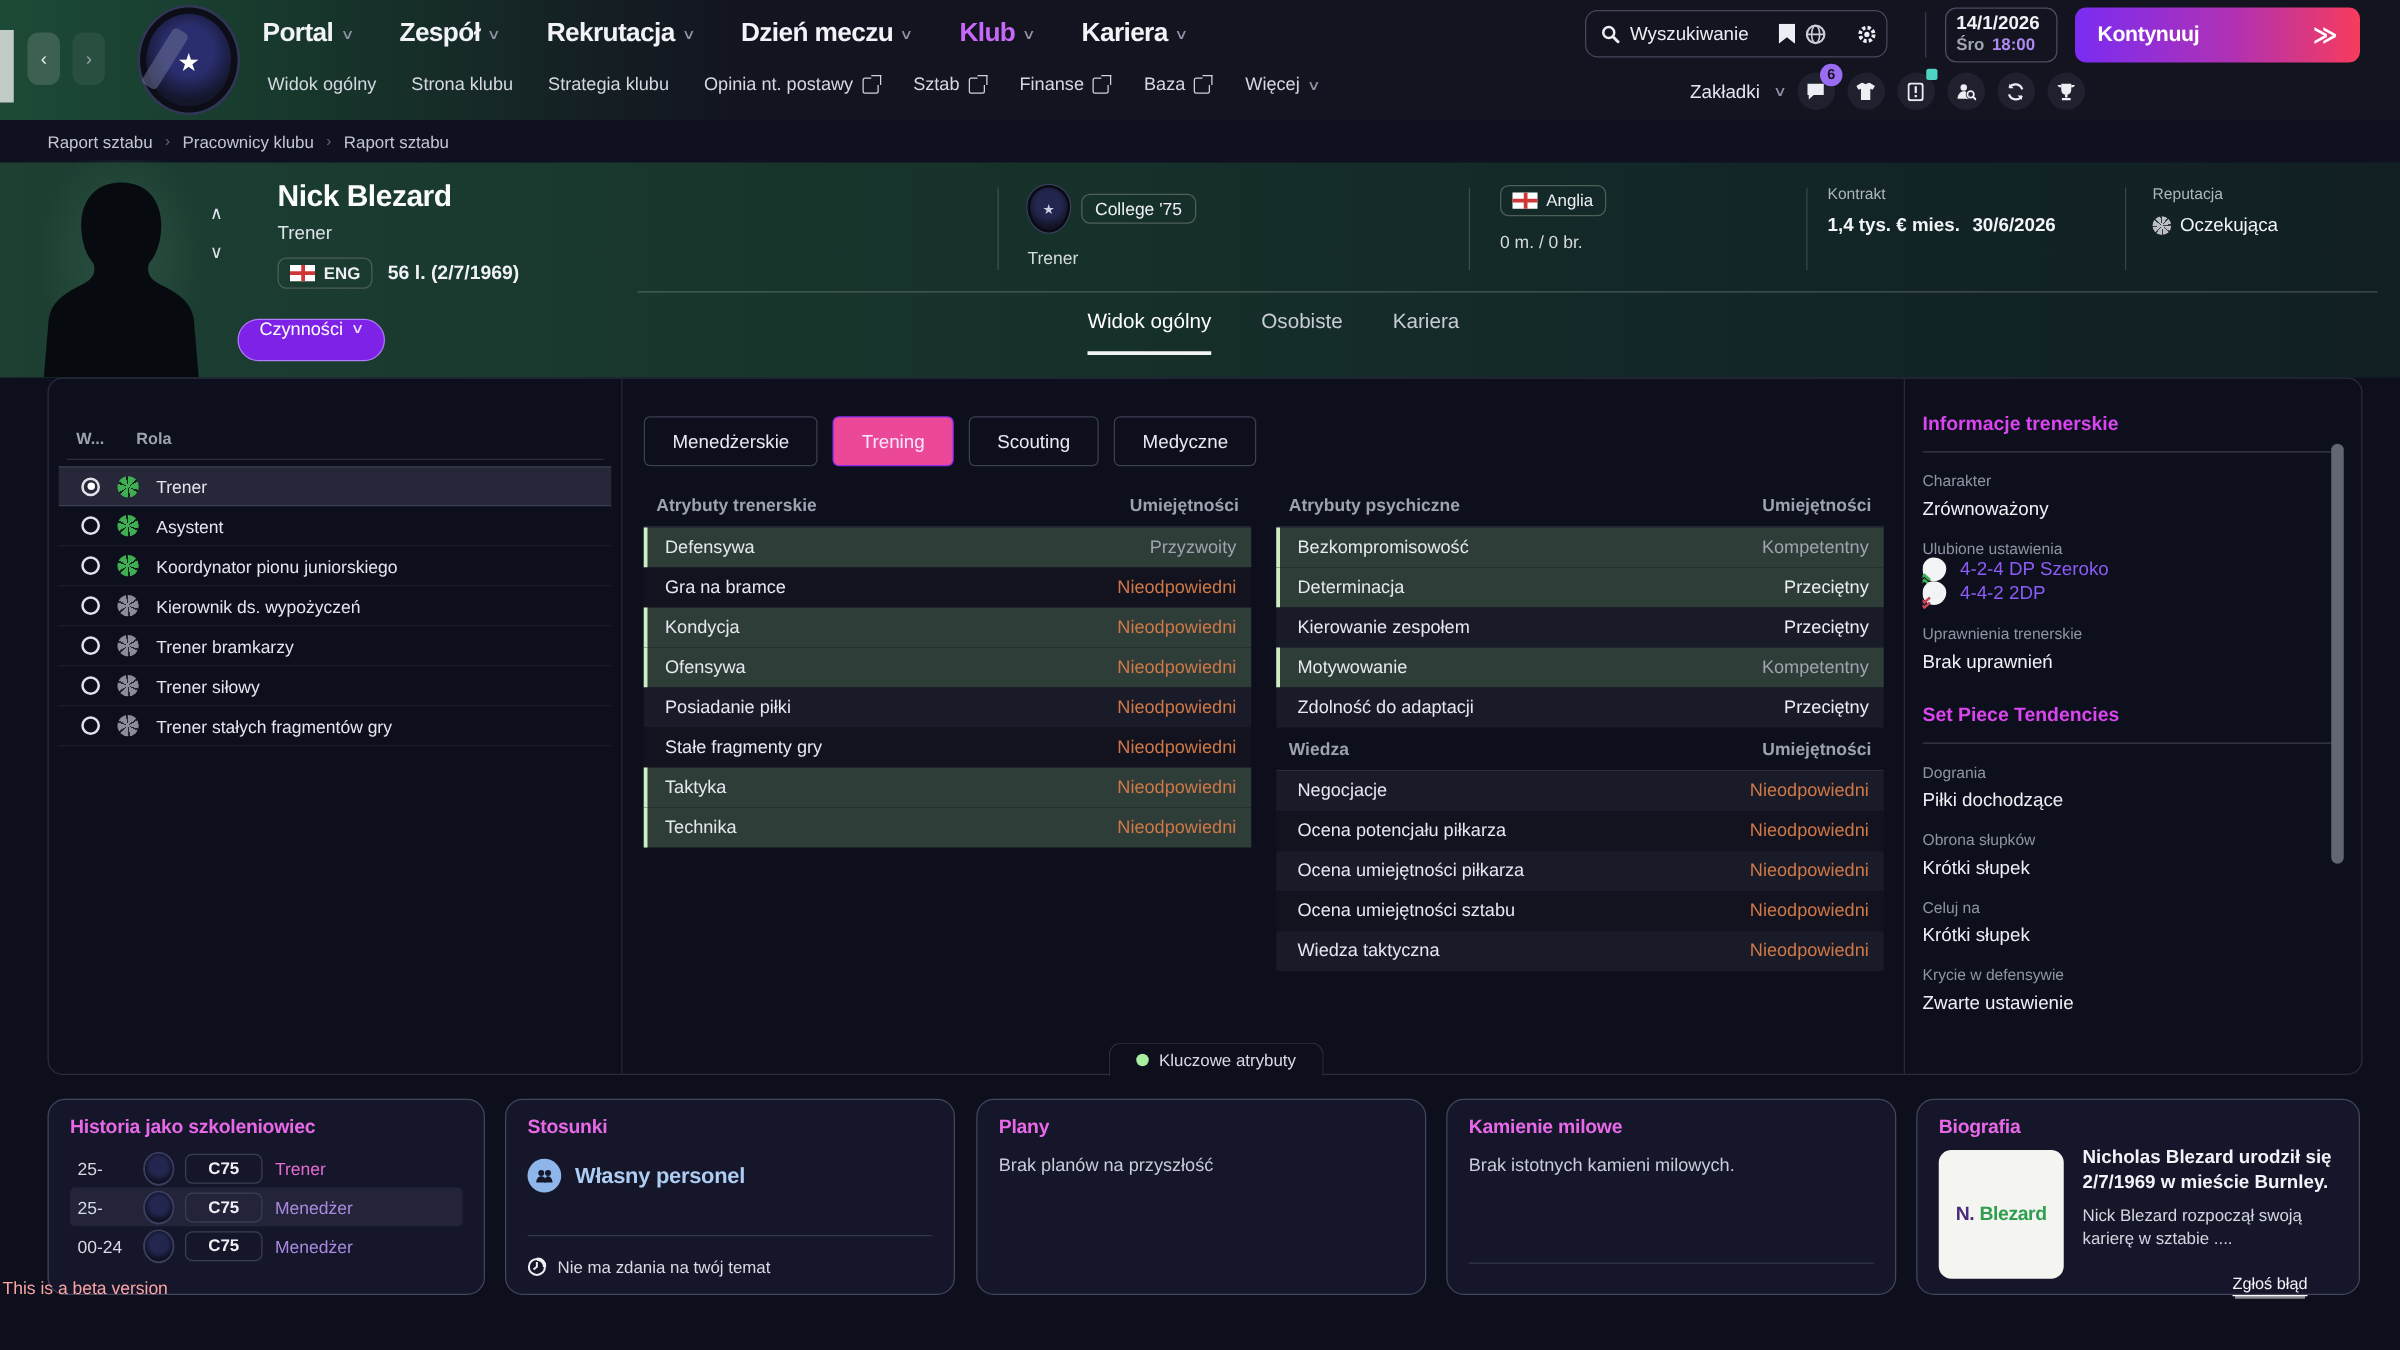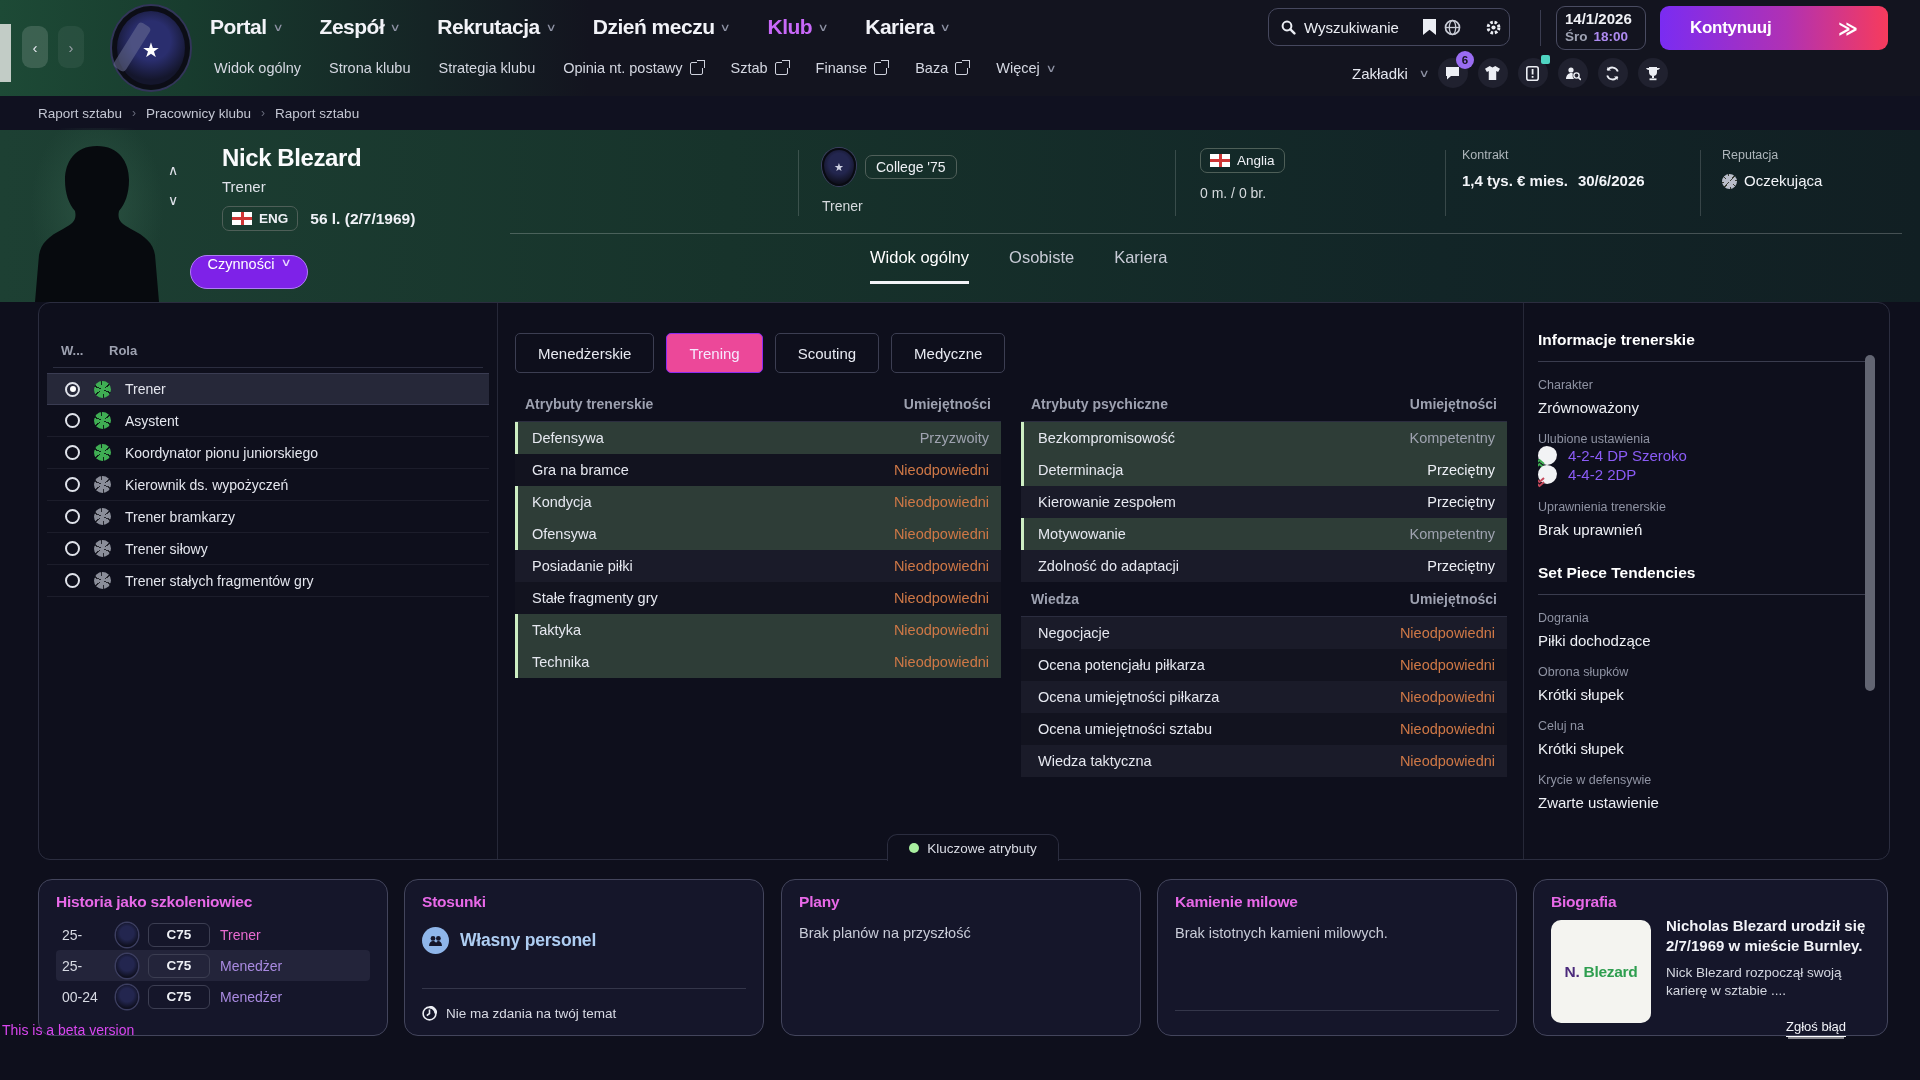--- a/index.html
+++ b/index.html
@@ -38,21 +38,21 @@
   #search-label { font-size:15px; color:#eceef4; }
   .ic { display:inline-flex; align-items:center; justify-content:center; }
   #top-sep { position:absolute; left:1540px; top:10px; width:1px; height:36px; background:#3a3c50; }
   #datebox { position:absolute; left:1556px; top:6px; width:90px; height:44px; border:1.5px solid #4a4c62;
     border-radius:9px; padding:3px 8px; line-height:1.15; }
   #date-line1 { font-weight:bold; font-size:15px; color:#f0f1f6; }
   #date-day { font-weight:bold; font-size:13.5px; color:#9ea2b2; margin-right:6px; }
   #date-time { font-weight:bold; font-size:13.5px; color:#ae8af0; }
   #continue-btn { position:absolute; left:1660px; top:6px; width:228px; height:44px; border-radius:9px;
     background:linear-gradient(90deg,#7a2cf2 0%,#b031b4 55%,#f73b5c 100%);
-    display:flex; align-items:center; justify-content:space-between; padding:0 30px; cursor:pointer; }
+    display:flex; align-items:center; justify-content:space-between; padding:0 18px; cursor:pointer; }
   #continue-btn .lbl { font-weight:bold; font-size:17px; letter-spacing:-.3px; color:#fff; }
   #continue-btn .arr { color:#fff; font-size:19px; font-weight:bold; }
   
   #bookmarks { position:absolute; left:1352px; top:58px; display:flex; align-items:center; gap:10px; }
   #bookmarks .bk-label { font-size:15px; color:#e3e5ee; margin-right:2px; }
   .roundicon { width:30px; height:30px; border-radius:50%; background:#20212f; display:flex;
     align-items:center; justify-content:center; position:relative; cursor:pointer; }
   .badge6 { position:absolute; right:-6px; top:-7px; width:18px; height:18px; border-radius:50%;
     background:#9a6cf2; color:#16131f; font-size:11.5px; font-weight:bold; display:flex; align-items:center; justify-content:center; }
   .badgeteal { position:absolute; right:-2px; top:-3px; width:9px; height:9px; border-radius:2px; background:#4fd4c2; }
@@ -134,21 +134,21 @@
   .aval { font-size:14.5px; }
   .t-orange { color:#cf7846; } .t-gray { color:#9fa3b0; } .t-green { color:#86d45f; } .t-white { color:#eceef4; }
 
   #legend { position:absolute; left:848px; top:531px; width:172px; height:27px; border:1px solid #2b2d3f;
     border-bottom:none; border-radius:10px 10px 0 0; background:#0e0f1c; display:flex; align-items:center;
     justify-content:center; gap:8px; font-size:13.5px; color:#d9dbe4; }
   #legend .dot { width:10px; height:10px; border-radius:50%; background:#a9efa0; }
 
   
   #info { position:absolute; left:1499px; top:28px; width:330px; height:528px; overflow:hidden; }
-  .ititle { font-size:15.5px; font-weight:bold; color:#ffffff; padding-bottom:12px; border-bottom:1px solid #3a3c4e; }
+  .ititle { font-size:15.5px; font-weight:bold; color:#d946ef; padding-bottom:12px; border-bottom:1px solid #3a3c4e; }
   .ilab { font-size:12.5px; color:#8f93a3; margin-top:16px; }
   .ival { font-size:15px; color:#eef0f5; margin-top:7px; }
   .form-row { display:flex; align-items:center; gap:11px; margin-top:0; font-size:15px; color:#8b5cf6; }
   .tacticon { width:19px; height:19px; background:#f2f3f5; border-radius:46% 54% 52% 48%/50% 46% 54% 50%; position:relative; }
   .tacticon svg { position:absolute; left:-4px; bottom:-4px; }
   #scrollbar { position:absolute; left:1826px; top:52px; width:10px; height:336px; border-radius:5px; background:#626572; }
 
   
   .card { position:absolute; top:879px; height:157px; background:#15162a; border:1.5px solid #43455c; border-radius:14px; padding:13px 17px; }
   .ctitle { font-size:15.5px; font-weight:bold; letter-spacing:-.2px; color:#e869e8; }
@@ -166,21 +166,21 @@
   #rel-main .txt { font-weight:bold; font-size:17.5px; color:#aecdf2; letter-spacing:-.2px; }
   .cnote { position:absolute; left:17px; bottom:14px; display:flex; gap:9px; align-items:center; font-size:13.5px; color:#d8dae4; }
   .cbody { margin-top:14px; font-size:14.5px; color:#c9ccd8; }
   #bio-card { position:absolute; left:17px; top:40px; width:100px; height:103px; background:#f4f4f0; border-radius:10px;
     display:flex; align-items:center; justify-content:center; font-weight:bold; font-size:15.5px; letter-spacing:-.3px; }
   #bio-card .ini { color:#4b2a7b; margin-right:4px; } #bio-card .sur { color:#2e9e4f; }
   #bio-text { position:absolute; left:132px; top:36px; width:210px; }
   #bio-bold { font-weight:bold; font-size:15px; line-height:1.3; color:#f2f3f8; }
   #bio-body { margin-top:9px; font-size:13.5px; line-height:1.3; color:#d4d7e0; }
 
-  #beta { position:absolute; left:2px; top:1022px; font-size:14px; color:#d946ef; }
+  #beta { position:absolute; left:2px; top:1022px; font-size:14px; color:#fca5a5; }
   #report-bug { position:absolute; left:1786px; top:1019px; font-size:13px; color:#f2f3f8;
     border-bottom:1px solid #fff; padding-bottom:2px; cursor:pointer;
     box-shadow:0 4px 0 -2px rgba(255,255,255,.5); }
   svg { display:block; }
 </style>
 </head>
 <body>
 
 <div id="topbar">
   <div class="green-glow"></div>

